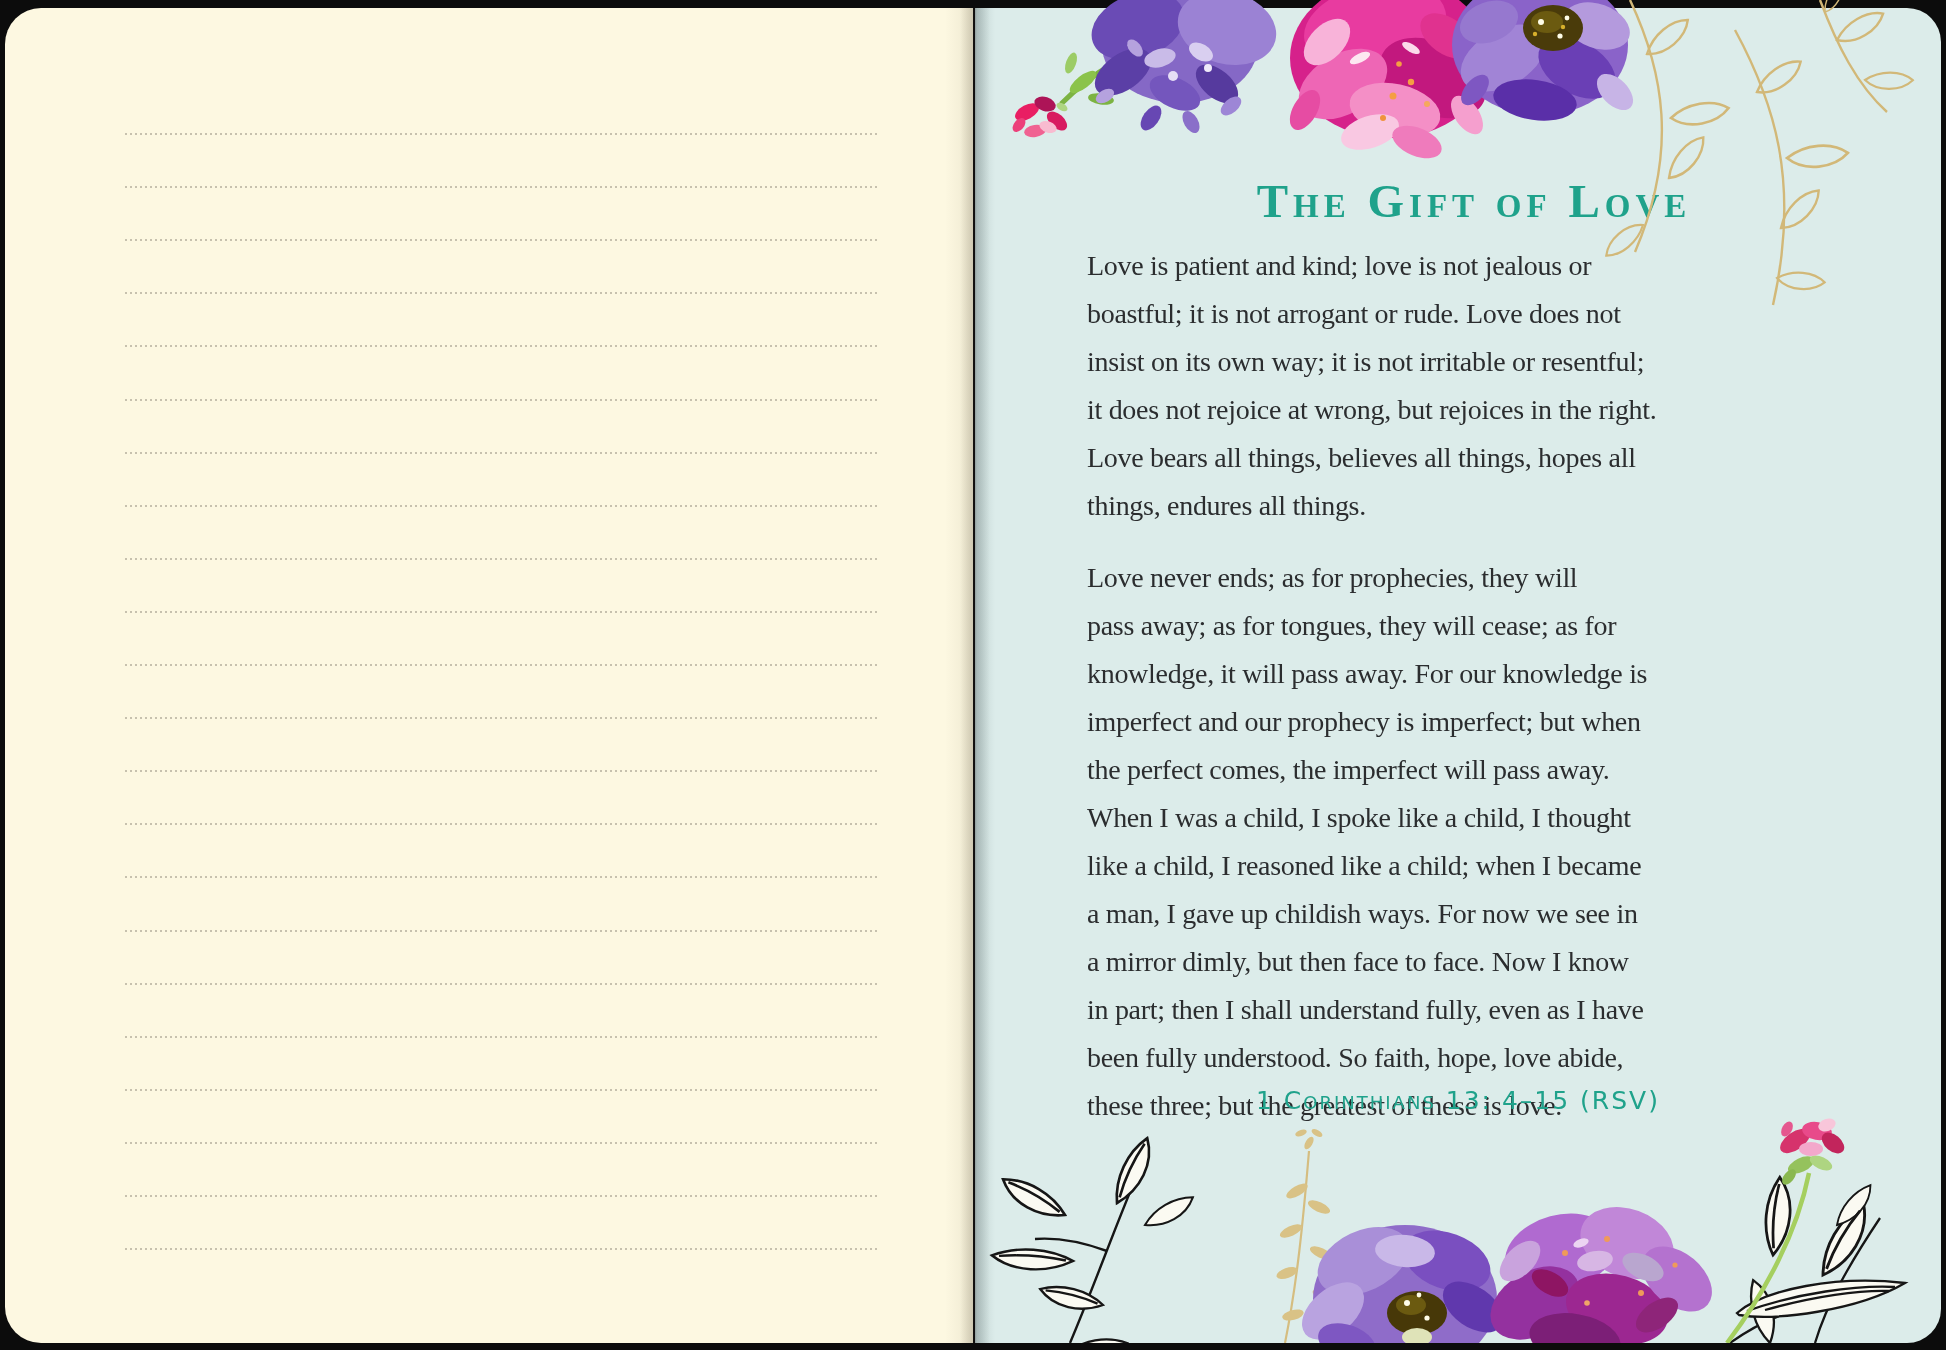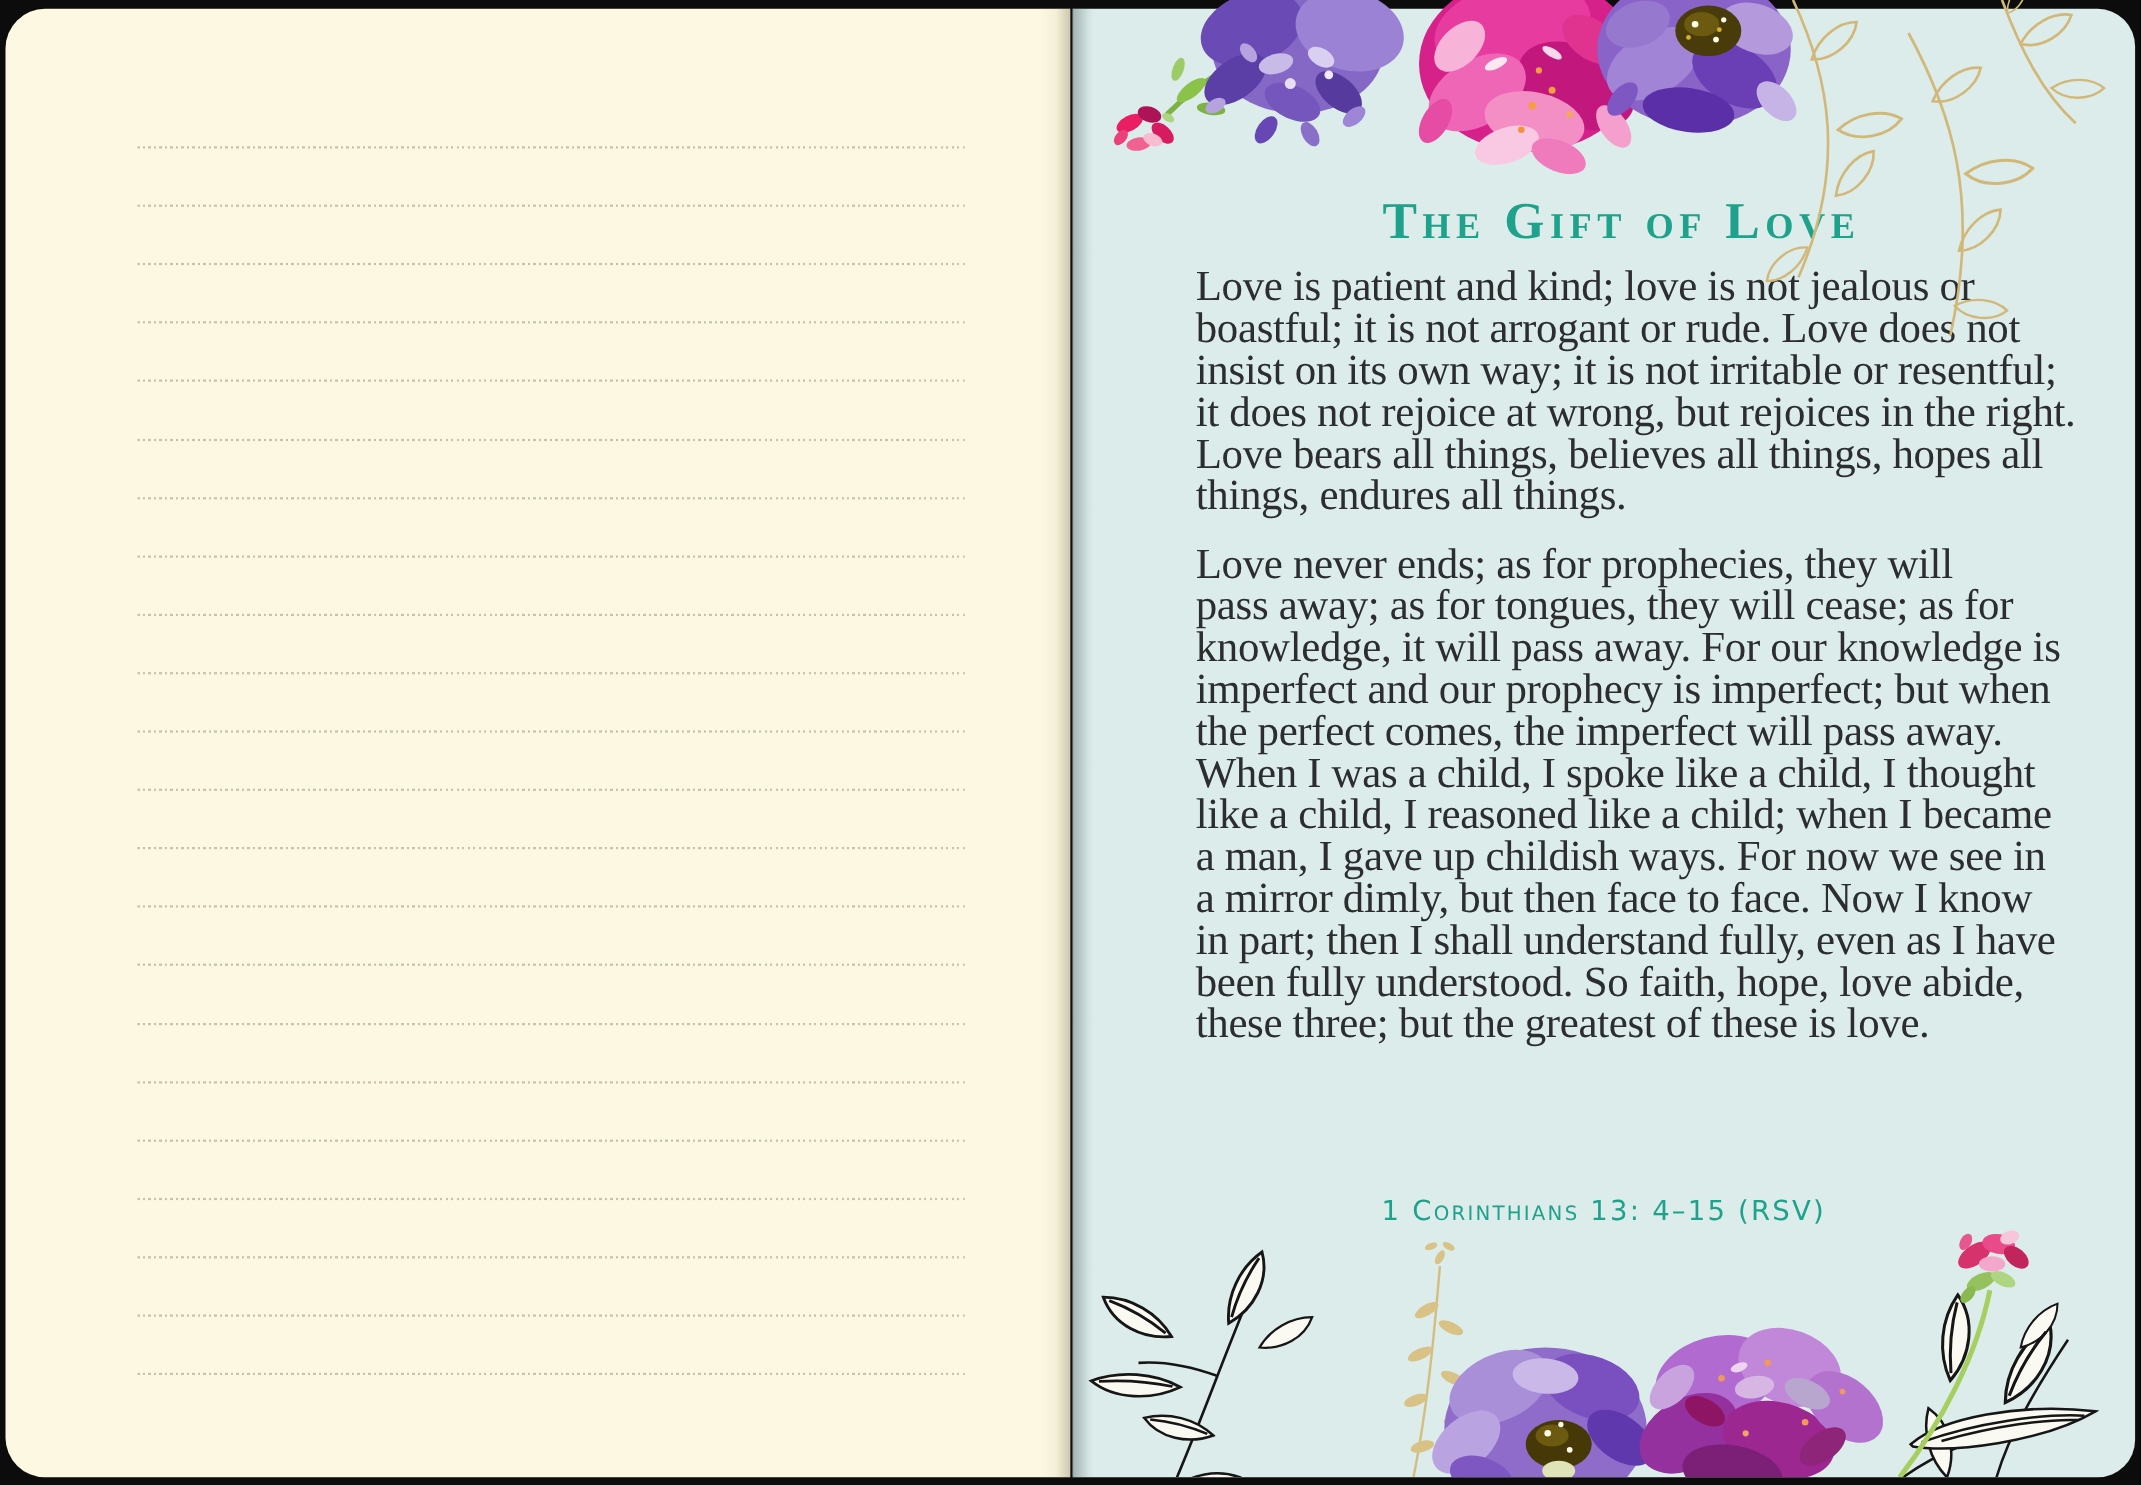--- a/index.html
+++ b/index.html
@@ -33,21 +33,21 @@
     background:linear-gradient(to right,rgba(40,60,60,0.16),rgba(0,0,0,0));
   }
   .page-title{
     position:absolute;top:168px;left:16px;width:100%;text-align:center;
     font-variant:small-caps;font-weight:bold;font-size:47px;letter-spacing:5px;
     color:var(--accent-teal,#1fa28b);line-height:1.1;
   }
   .verse-body{
     position:absolute;left:112px;top:234px;width:830px;
     color:var(--body-text,#2b2d2f);
-    font-size:39px;line-height:38px;letter-spacing:-0.3px;
+    font-size:28px;line-height:48px;letter-spacing:-0.3px;
   }
   .verse-body p{margin:0;white-space:pre-line;}
   .verse-body p + p{margin-top:24px;}
   .citation{
     position:absolute;top:1078px;left:0;width:100%;text-align:center;
     font-family:"DejaVu Sans",sans-serif;font-variant:small-caps;font-weight:normal;
     font-size:25px;letter-spacing:2px;color:var(--accent-teal,#1fa28b);
   }
   
   .art-top{

